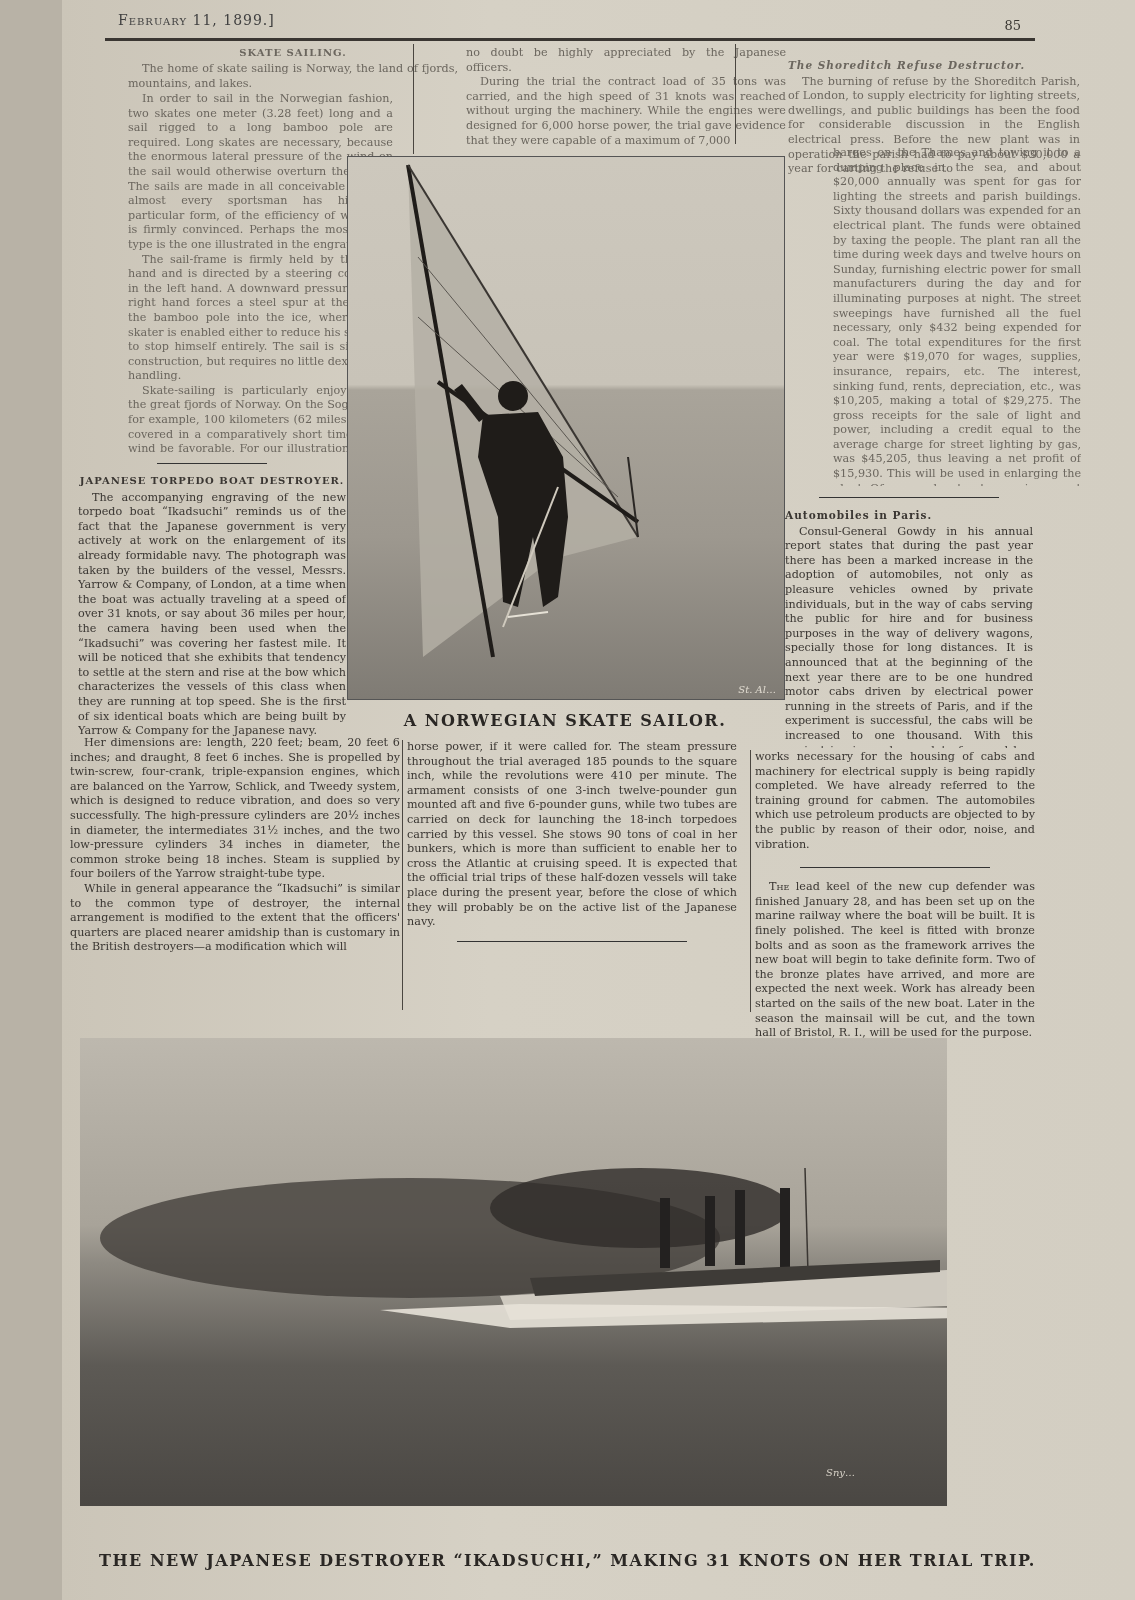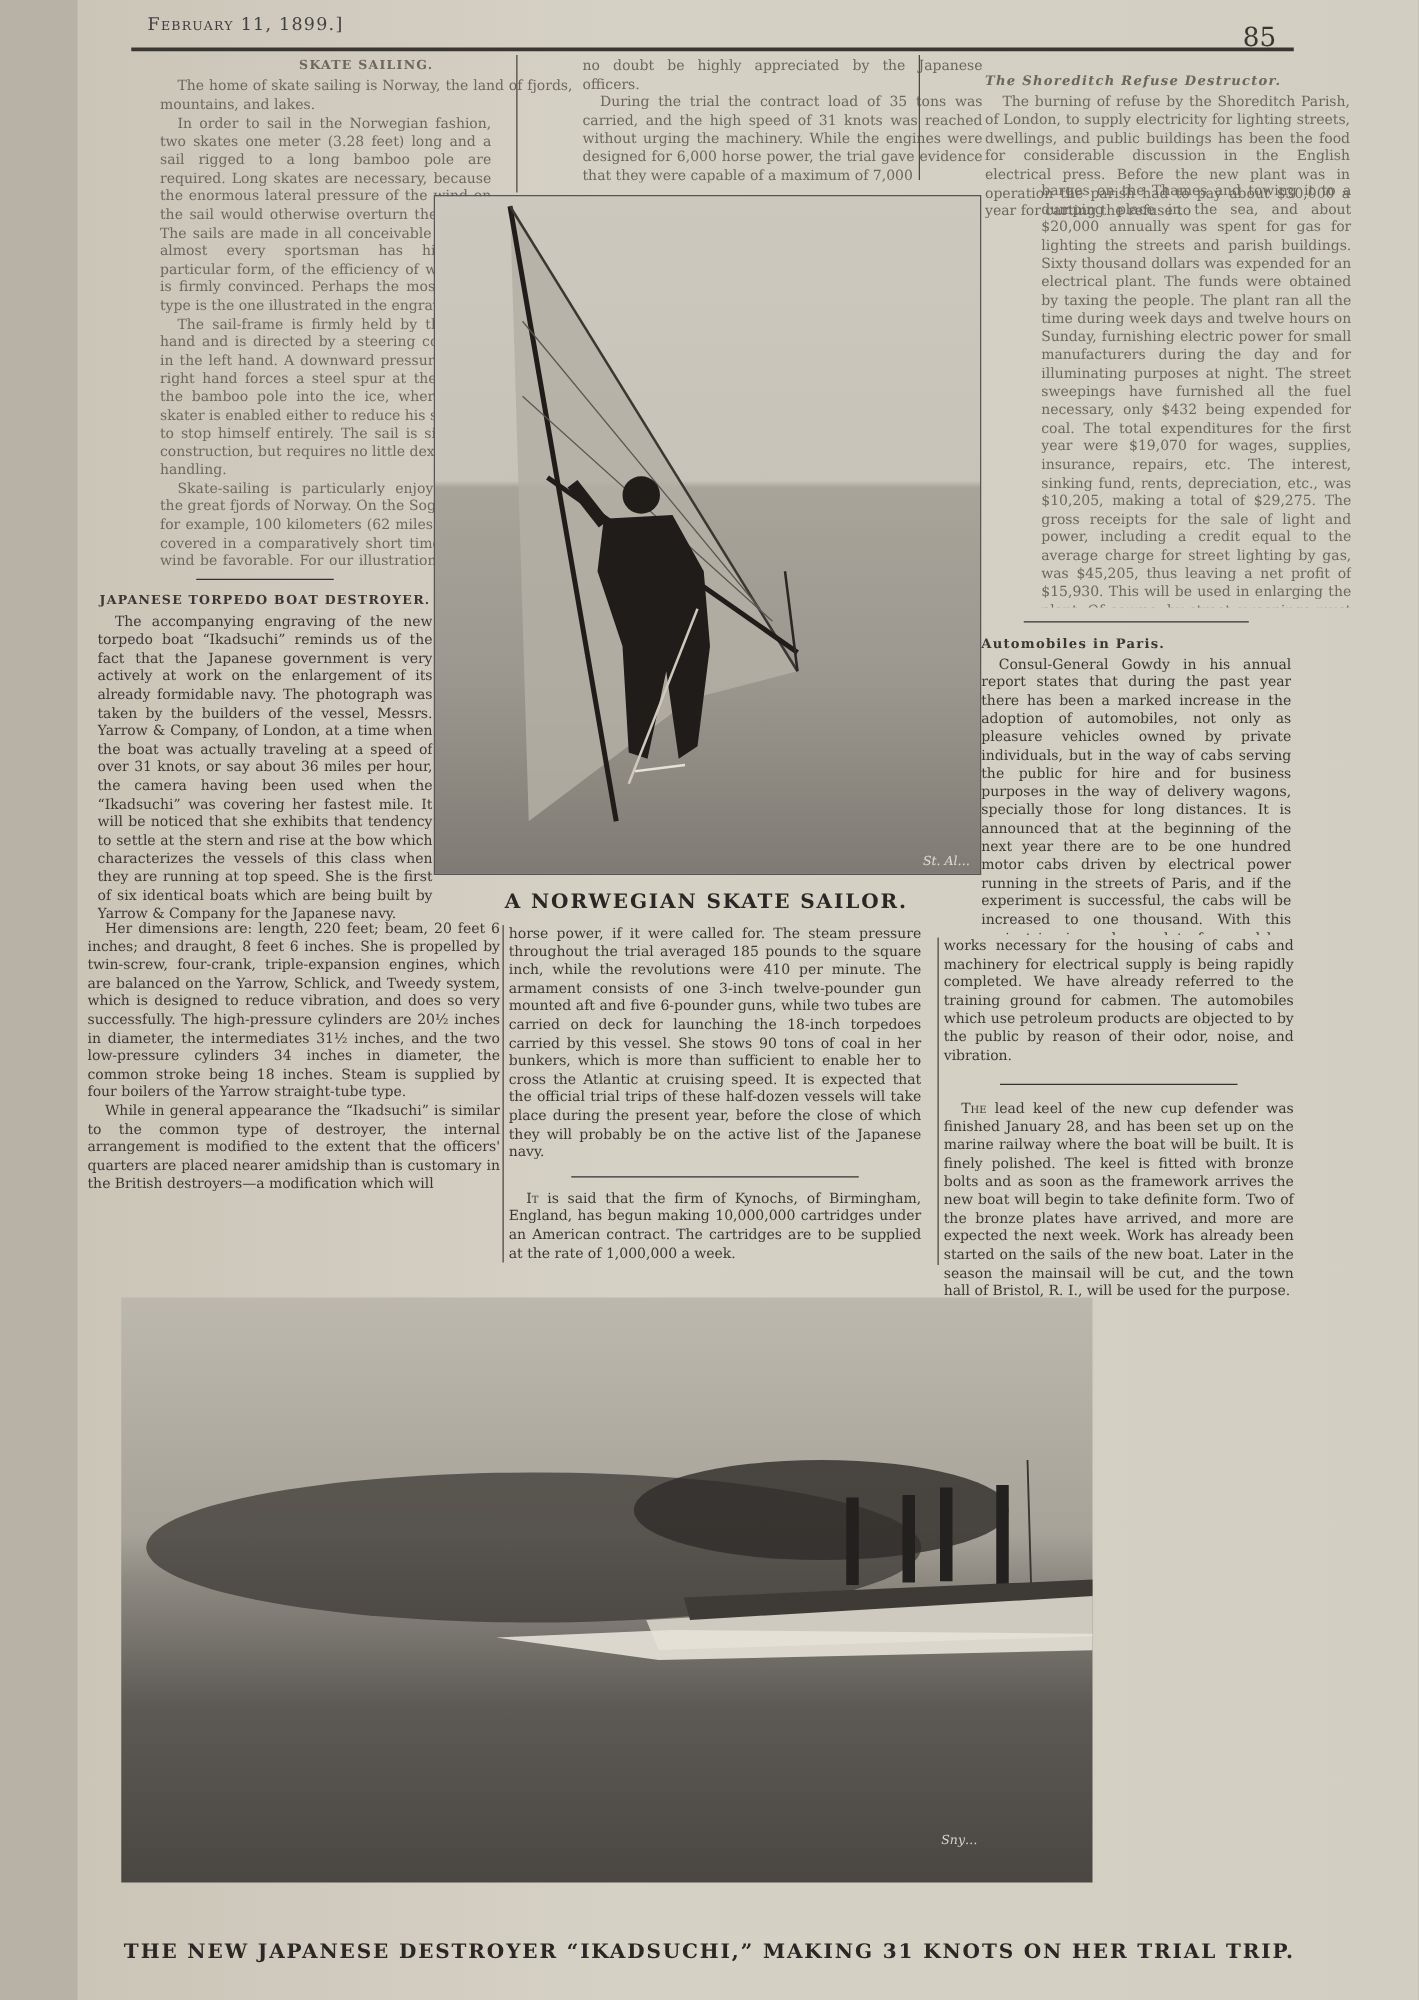--- a/index.html
+++ b/index.html
@@ -4,21 +4,21 @@
 <style>
   html,body{margin:0;padding:0;}
   body{width:1135px;height:1600px;background:#b8b2a6;position:relative;overflow:hidden;
        font-family:"DejaVu Serif","Liberation Serif",serif;color:#2a2724;}
   .page{position:absolute;left:62px;top:0;width:1073px;height:1600px;
         background:linear-gradient(90deg,#cbc5b8 0%,#d6d1c5 40%,#d3cec2 100%);}
   .header{position:absolute;left:100px;top:6px;width:935px;height:34px;}
   .hdr-date{position:absolute;left:18px;top:6px;font-size:14px;letter-spacing:1px;color:#404040;font-variant:small-caps;}
   .hdr-title{position:absolute;left:230px;top:2px;width:500px;text-align:center;font-size:24px;font-weight:bold;
              font-family:"DejaVu Serif",serif;font-style:italic;color:#201d1a;}
-  .hdr-page{position:absolute;right:14px;top:12px;font-size:21px;color:#3a3732;}
+  .hdr-page{position:absolute;right:14px;top:12px;font-size:13px;color:#3a3732;}
   .hdr-rule{position:absolute;left:105px;top:38px;width:930px;height:3px;background:#3a3632;}
   .col{position:absolute;font-size:11.2px;line-height:14.6px;text-align:justify;color:#3a3632;}
   .col p{margin:0;text-indent:14px;}
   .col p.noindent{text-indent:0;}
   .col .head{text-align:center;font-weight:bold;font-size:10px;letter-spacing:1px;margin:2px 0 2px;}
   .col .italhead{font-weight:bold;font-size:10.5px;letter-spacing:1px;margin:2px 0 2px;}
   .orn-line{position:relative;height:10px;margin:6px auto;}
   .orn-line:before{content:"";position:absolute;left:0;right:0;top:5px;height:1px;background:#333;}
   .vrule{position:absolute;width:1px;background:#4a4640;}
   .photo{position:absolute;overflow:hidden;}
@@ -83,21 +83,20 @@
     <line x1="160" y1="460" x2="200" y2="455" stroke="#e6e1d6" stroke-width="2"></line>
   </svg>
   <span style="position:absolute;right:8px;bottom:4px;font-size:10px;color:#e0dbd0;font-style:italic;">St. Al…</span>
 </div>
 <div class="caption" style="left:347px;top:711px;width:436px;">A NORWEGIAN SKATE SAILOR.</div>
 
 <div class="vrule" style="left:402px;top:740px;height:270px;"></div>
 <div class="col" style="left:407px;top:740px;width:330px;">
   <p class="noindent">horse power, if it were called for. The steam pressure throughout the trial averaged 185 pounds to the square inch, while the revolutions were 410 per minute. The armament consists of one 3-inch twelve-pounder gun mounted aft and five 6-pounder guns, while two tubes are carried on deck for launching the 18-inch torpedoes carried by this vessel. She stows 90 tons of coal in her bunkers, which is more than sufficient to enable her to cross the Atlantic at cruising speed. It is expected that the official trial trips of these half-dozen vessels will take place during the present year, before the close of which they will probably be on the active list of the Japanese navy.</p>
   <div class="orn-line" style="width:230px;margin-top:6px;"></div>
-  <p><span class="smallcaps">It</span><span> is said that the firm of Kynochs, of Birmingham, England, has begun making 10,000,000 cartridges under an American contract. The cartridges are to be supplied at the rate of 1,000,000 a week.</span></p>
 </div>
 
 <div class="vrule" style="left:735px;top:44px;height:100px;"></div>
 <div class="col faded" style="left:740px;top:56px;width:292px;">
   <div class="italhead" style="font-style:italic;">The Shoreditch Refuse Destructor.</div>
   <p>The burning of refuse by the Shoreditch Parish, of London, to supply electricity for lighting streets, dwellings, and public buildings has been the food for considerable discussion in the English electrical press. Before the new plant was in operation the parish had to pay about $30,000 a year for carting the refuse to</p>
 </div>
 <div class="col faded" style="left:785px;top:146px;width:248px;height:340px;overflow:hidden;">
   <p class="noindent">barges on the Thames and towing it to a dumping place in the sea, and about $20,000 annually was spent for gas for lighting the streets and parish buildings. Sixty thousand dollars was expended for an electrical plant. The funds were obtained by taxing the people. The plant ran all the time during week days and twelve hours on Sunday, furnishing electric power for small manufacturers during the day and for illuminating purposes at night. The street sweepings have furnished all the fuel necessary, only $432 being expended for coal. The total expenditures for the first year were $19,070 for wages, supplies, insurance, repairs, etc. The interest, sinking fund, rents, depreciation, etc., was $10,205, making a total of $29,275. The gross receipts for the sale of light and power, including a credit equal to the average charge for street lighting by gas, was $45,205, thus leaving a net profit of $15,930. This will be used in enlarging the plant. Of course, by street sweepings must be understood cinders, manufacturing wastes, etc.</p>
 </div>
@@ -106,21 +105,21 @@
   <div class="italhead">Automobiles in Paris.</div>
   <p>Consul-General Gowdy in his annual report states that during the past year there has been a marked increase in the adoption of automobiles, not only as pleasure vehicles owned by private individuals, but in the way of cabs serving the public for hire and for business purposes in the way of delivery wagons, specially those for long distances. It is announced that at the beginning of the next year there are to be one hundred motor cabs driven by electrical power running in the streets of Paris, and if the experiment is successful, the cabs will be increased to one thousand. With this project in view a large plot of ground has been acquired, where the building of</p>
 </div>
 <div class="vrule" style="left:750px;top:750px;height:262px;"></div>
 <div class="col" style="left:755px;top:750px;width:280px;">
   <p class="noindent">works necessary for the housing of cabs and machinery for electrical supply is being rapidly completed. We have already referred to the training ground for cabmen. The automobiles which use petroleum products are objected to by the public by reason of their odor, noise, and vibration.</p>
   <div class="orn-line" style="width:190px;margin:10px auto 8px;"></div>
   <p><span class="smallcaps">The</span><span> lead keel of the new cup defender was finished January 28, and has been set up on the marine railway where the boat will be built. It is finely polished. The keel is fitted with bronze bolts and as soon as the framework arrives the new boat will begin to take definite form. Two of the bronze plates have arrived, and more are expected the next week. Work has already been started on the sails of the new boat. Later in the season the mainsail will be cut, and the town hall of Bristol, R. I., will be used for the purpose.</span></p>
 </div>
 
-<div class="photo" style="left:97px;top:1038px;width:777px;height:468px;background:linear-gradient(180deg,#bdb8ae 0%,#a8a399 40%,#8e8a82 48%,#5d5a55 70%,#4a4743 100%);">
+<div class="photo" style="left:80px;top:1038px;width:867px;height:468px;background:linear-gradient(180deg,#bdb8ae 0%,#a8a399 40%,#8e8a82 48%,#5d5a55 70%,#4a4743 100%);">
   <svg width="975" height="468" viewBox="0 0 975 468">
     <ellipse cx="330" cy="200" rx="310" ry="60" fill="#3d3a36" opacity="0.75"></ellipse>
     <ellipse cx="560" cy="170" rx="150" ry="40" fill="#2f2c29" opacity="0.8"></ellipse>
     <rect x="580" y="160" width="10" height="70" fill="#232120"></rect>
     <rect x="625" y="158" width="10" height="70" fill="#232120"></rect>
     <rect x="655" y="152" width="10" height="75" fill="#232120"></rect>
     <rect x="700" y="150" width="10" height="80" fill="#232120"></rect>
     <line x1="725" y1="130" x2="728" y2="235" stroke="#3a3632" stroke-width="1.5"></line>
     <polygon points="420,258 868,232 870,268 430,282" fill="#cfcac0"></polygon>
     <polygon points="450,240 860,222 860,234 455,258" fill="#3e3b37"></polygon>

